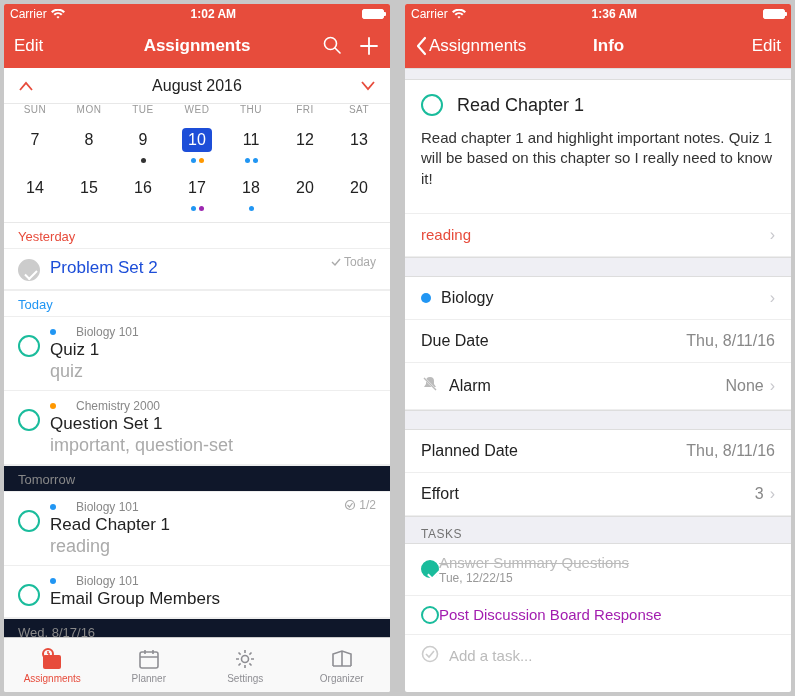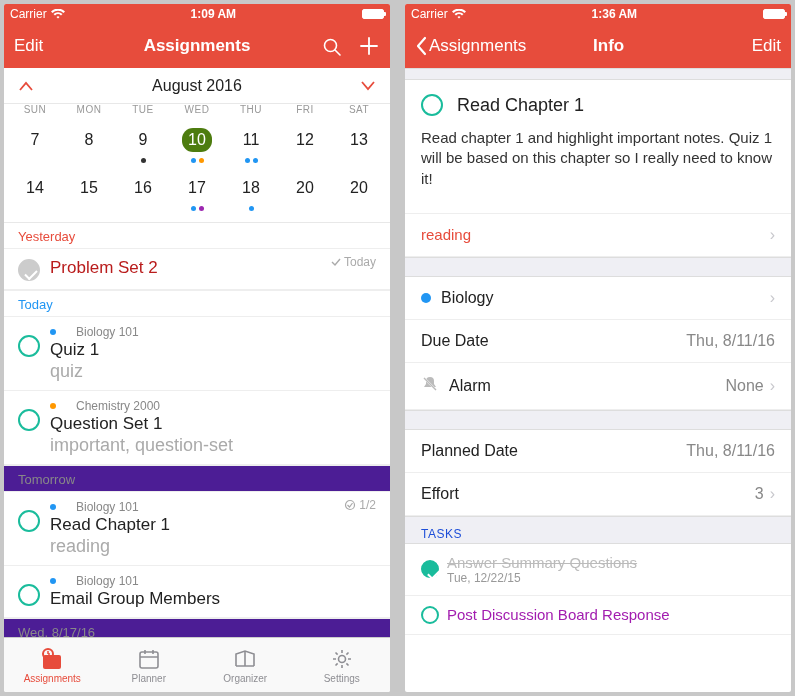--- a/index.html
+++ b/index.html
@@ -42,21 +42,21 @@
   .nav-bar {
     height: 44px;
     background: #e74c3c;
     color: #fff;
     display: flex;
     align-items: center;
     justify-content: space-between;
     padding: 0 10px;
     font-size: 17px;
   }
-  .nav-left, .nav-right { display:flex; align-items:flex-end; gap:16px; min-width:90px;}
+  .nav-left, .nav-right { display:flex; align-items:flex-start; gap:16px; min-width:90px;}
   .nav-right { justify-content:flex-end; }
   .nav-title { font-weight:600; flex:1; text-align:center; }
   .nav-btn { font-weight:400; }
   .nav-back { display:flex; align-items:center; gap:2px;}
   .search-icon svg, .plus-icon svg { display:block; }
   
   .month-header {
     display:flex; align-items:center; justify-content:space-between;
     height:36px; padding:0 14px;
     border-bottom:1px solid #e8e8e8;
@@ -65,68 +65,68 @@
   .chev { color:#e74c3c; }
   .chev svg { display:block;}
   
   .cal-weekdays, .cal-row {
     display:flex;
   }
   .cal-weekdays { height:18px; font-size:10px; color:#999; letter-spacing:0.5px;}
   .cal-cell { flex:1; text-align:center; position:relative; }
   .cal-row { height:48px; align-items:flex-start; padding-top:6px;}
   .cal-day { font-size:16px; color:#222; display:inline-block; min-width:28px; height:24px; line-height:24px; border-radius:4px;}
-  .cal-day.selected { background:#4d7c0f; color:#fff; font-weight:500; padding:0 6px;border-radius:11px;}
+  .cal-day.selected { background:#1d4ed8; color:#fff; font-weight:500; padding:0 6px;}
   .cal-dots { position:absolute; left:0; right:0; top:30px; display:flex; justify-content:center; gap:3px;}
   .dot { width:5px; height:5px; border-radius:50%; }
   .dot.black{background:#333;} .dot.blue{background:#2196f3;} .dot.orange{background:#ff9800;} .dot.purple{background:#9c27b0;}
   .cal { border-bottom:1px solid #e8e8e8; padding:0 4px 4px;}
   
   .list { flex:1; overflow:hidden; background:#fff; }
-  .section-header { padding:6px 14px 4px; font-size:13px; color:#888; background:#4c1d95; border-bottom:1px solid #eee; border-top:1px solid #eee;}
+  .section-header { padding:6px 14px 4px; font-size:13px; color:#888; background:#0f172a; border-bottom:1px solid #eee; border-top:1px solid #eee;}
   .section-header.red { color:#e74c3c; background:#fff; border-top:none;}
   .section-header.blue { color:#2196f3; background:#fff;}
   .row {
     display:flex; align-items:flex-start; gap:10px;
     padding:8px 14px 8px 14px; border-bottom:1px solid #eee;
     position:relative;
   }
   .row .right-note { position:absolute; right:14px; top:6px; font-size:12px; color:#aaa; display:flex; align-items:center; gap:3px;}
   .circle { width:22px; height:22px; border:2px solid #1abc9c; border-radius:50%; margin-top:10px; flex-shrink:0;}
   .circle.grey { border-color:#ccc; background:#ccc; position:relative;}
   .circle.grey::after{content:''; position:absolute; left:5px; top:9px; width:10px; height:5px; border-left:2px solid #fff; border-bottom:2px solid #fff; transform:rotate(-45deg);}
   .circle.green-fill { border-color:#1abc9c; background:#1abc9c; position:relative;}
   .circle.green-fill::after{content:''; position:absolute; left:5px; top:8px; width:9px; height:5px; border-left:2px solid #fff; border-bottom:2px solid #fff; transform:rotate(-45deg);}
   .circle.small { width:18px; height:18px; margin-top:0;}
   .row-body { flex:1; }
   .course-tag { font-size:12px; color:#888; display:flex; align-items:center; gap:20px;}
   .course-dot {width:6px;height:6px;border-radius:50%;}
   .row-title { font-size:17px; color:#222; margin-top:1px;}
-  .row-title.faded { color:#b91c1c;}
+  .row-title.faded { color:#1d4ed8;}
   .row-sub { font-size:18px; color:#aaa; margin-top:1px;}
   
   .detail-top { padding:14px 16px 12px; }
   .detail-title-row { display:flex; align-items:center; gap:14px; margin-bottom:12px;}
   .detail-title { font-size:18px; color:#222; }
   .detail-desc { font-size:15px; color:#333; line-height:1.35; margin-bottom:12px;}
   .gap-bar { height:20px; background:#efeff4; border-top:1px solid #ddd; border-bottom:1px solid #ddd;}
   .gap-bar.short { height:12px; }
-  .gap-bar.label { height:28px; font-size:12px; color:#1d4ed8; padding:10px 16px 0; letter-spacing:0.5px;}
+  .gap-bar.label { height:28px; font-size:12px; color:#737373; padding:10px 16px 0; letter-spacing:0.5px;}
   .detail-row {
     display:flex; align-items:center; justify-content:space-between;
     padding:12px 16px; border-bottom:1px solid #eee; font-size:16px; color:#222;
   }
   .detail-row .left { display:flex; align-items:center; gap:10px;}
   .detail-row .value { color:#888; display:flex; align-items:center; gap:6px;}
   .chev-right { color:#c8c8cd; }
   .tag-red { color:#e74c3c; font-size:15px;}
   .subject-dot { width:10px;height:10px;border-radius:50%; background:#2196f3;}
   .bell-muted { color:#bbb; }
   
-  .task-row { display:flex; align-items:center; gap:8px; padding:10px 16px; border-bottom:1px solid #eee;}
+  .task-row { display:flex; align-items:center; gap:0; padding:10px 16px; border-bottom:1px solid #eee;}
   .task-title { font-size:15px; color:#a21caf;}
   .task-title.done { color:#bbb; text-decoration:line-through;}
   .task-sub { font-size:12px; color:#999;}
   .add-task { color:#bbb; font-size:15px; display:flex; align-items:center; gap:10px; padding:10px 16px;}
   
   .tab-bar {
     height:55px; border-top:1px solid #ccc; background:#f9f9f9;
     display:flex;
   }
   .tab { flex:1; display:flex; flex-direction:column; align-items:center; justify-content:center; gap:2px; font-size:10px; color:#8e8e93;}
@@ -139,21 +139,21 @@
 <div class="phone">
   <div class="status-bar">
     <div class="sb-left">
       <span>Carrier</span>
       <span class="wifi-icon">
         <svg width="14" height="10" viewBox="0 0 14 10">
             <path fill="#fff" d="M7 9.5L5.5 8a2.1 2.1 0 013 0L7 9.5zm-3-3L2.5 5a6.4 6.4 0 019 0L10 6.5a4.3 4.3 0 00-6 0zm-2.5-2.5L0 2.5a9.9 9.9 0 0114 0L12.5 4a7.8 7.8 0 00-11 0z"></path>
           </svg>
       </span>
     </div>
-    <div class="sb-center">1:09 AM</div>
+    <div class="sb-center">1:02 AM</div>
     <div class="sb-right">
         <div class="battery">
           <div class="battery-fill"></div>
         </div>
       </div>
   </div>
 
   <div class="nav-bar">
     <div class="nav-left">
         <span class="nav-btn">Edit</span>
@@ -323,42 +323,42 @@
       <svg width="26" height="24" viewBox="0 0 26 24">
           <rect x="4" y="5" width="18" height="16" rx="2" fill="none" stroke="#8e8e93" stroke-width="1.6"></rect>
           <line x1="4" y1="10" x2="22" y2="10" stroke="#8e8e93" stroke-width="1.6"></line>
           <line x1="9" y1="3" x2="9" y2="7" stroke="#8e8e93" stroke-width="1.6"></line>
           <line x1="17" y1="3" x2="17" y2="7" stroke="#8e8e93" stroke-width="1.6"></line>
         </svg>
       <span>Planner</span>
     </div>
     <div class="tab">
       <svg width="26" height="24" viewBox="0 0 26 24">
-          <path d="M4 19 V7 l9-3 9 3 v12" fill="none" stroke="#8e8e93" stroke-width="1.6"></path>
-          <line x1="13" y1="4" x2="13" y2="19" stroke="#8e8e93" stroke-width="1.6"></line>
-          <line x1="4" y1="19" x2="22" y2="19" stroke="#8e8e93" stroke-width="1.6"></line>
-        </svg>
-      <span>Organizer</span>
-    </div>
-    <div class="tab">
-      <svg width="26" height="24" viewBox="0 0 26 24">
           <circle cx="13" cy="12" r="3.5" fill="none" stroke="#8e8e93" stroke-width="1.6"></circle>
           <g stroke="#8e8e93" stroke-width="1.6">
             <line x1="13" y1="3" x2="13" y2="6"></line>
             <line x1="13" y1="18" x2="13" y2="21"></line>
             <line x1="4" y1="12" x2="7" y2="12"></line>
             <line x1="19" y1="12" x2="22" y2="12"></line>
             <line x1="6.5" y1="5.5" x2="8.6" y2="7.6"></line>
             <line x1="17.4" y1="16.4" x2="19.5" y2="18.5"></line>
             <line x1="19.5" y1="5.5" x2="17.4" y2="7.6"></line>
             <line x1="8.6" y1="16.4" x2="6.5" y2="18.5"></line>
           </g>
         </svg>
       <span>Settings</span>
     </div>
+    <div class="tab">
+      <svg width="26" height="24" viewBox="0 0 26 24">
+          <path d="M4 19 V7 l9-3 9 3 v12" fill="none" stroke="#8e8e93" stroke-width="1.6"></path>
+          <line x1="13" y1="4" x2="13" y2="19" stroke="#8e8e93" stroke-width="1.6"></line>
+          <line x1="4" y1="19" x2="22" y2="19" stroke="#8e8e93" stroke-width="1.6"></line>
+        </svg>
+      <span>Organizer</span>
+    </div>
   </div>
 </div>
 
 <div class="phone">
   <div class="status-bar">
     <div class="sb-left">
       <span>Carrier</span>
       <span class="wifi-icon">
         <svg width="14" height="10" viewBox="0 0 14 10">
             <path fill="#fff" d="M7 9.5L5.5 8a2.1 2.1 0 013 0L7 9.5zm-3-3L2.5 5a6.4 6.4 0 019 0L10 6.5a4.3 4.3 0 00-6 0zm-2.5-2.5L0 2.5a9.9 9.9 0 0114 0L12.5 4a7.8 7.8 0 00-11 0z"></path>
@@ -469,13 +469,22 @@
     <div class="circle small green-fill"></div>
     <div>
       <div class="task-title done">Answer Summary Questions</div>
       <div class="task-sub">Tue, 12/22/15</div>
     </div>
   </div>
   <div class="task-row">
     <div class="circle small"></div>
     <div class="task-title">Post Discussion Board Response</div>
   </div>
+  <div class="add-task">
+    <span>
+      <svg width="18" height="18" viewBox="0 0 18 18">
+          <circle cx="9" cy="9" r="7.5" fill="none" stroke="#ccc" stroke-width="1.6"></circle>
+          <polyline points="5,9 8,12 13,6" fill="none" stroke="#ccc" stroke-width="1.6"></polyline>
+        </svg>
+    </span>
+    <span>Add a task...</span>
+  </div>
 </div>
 
 </body></html>

